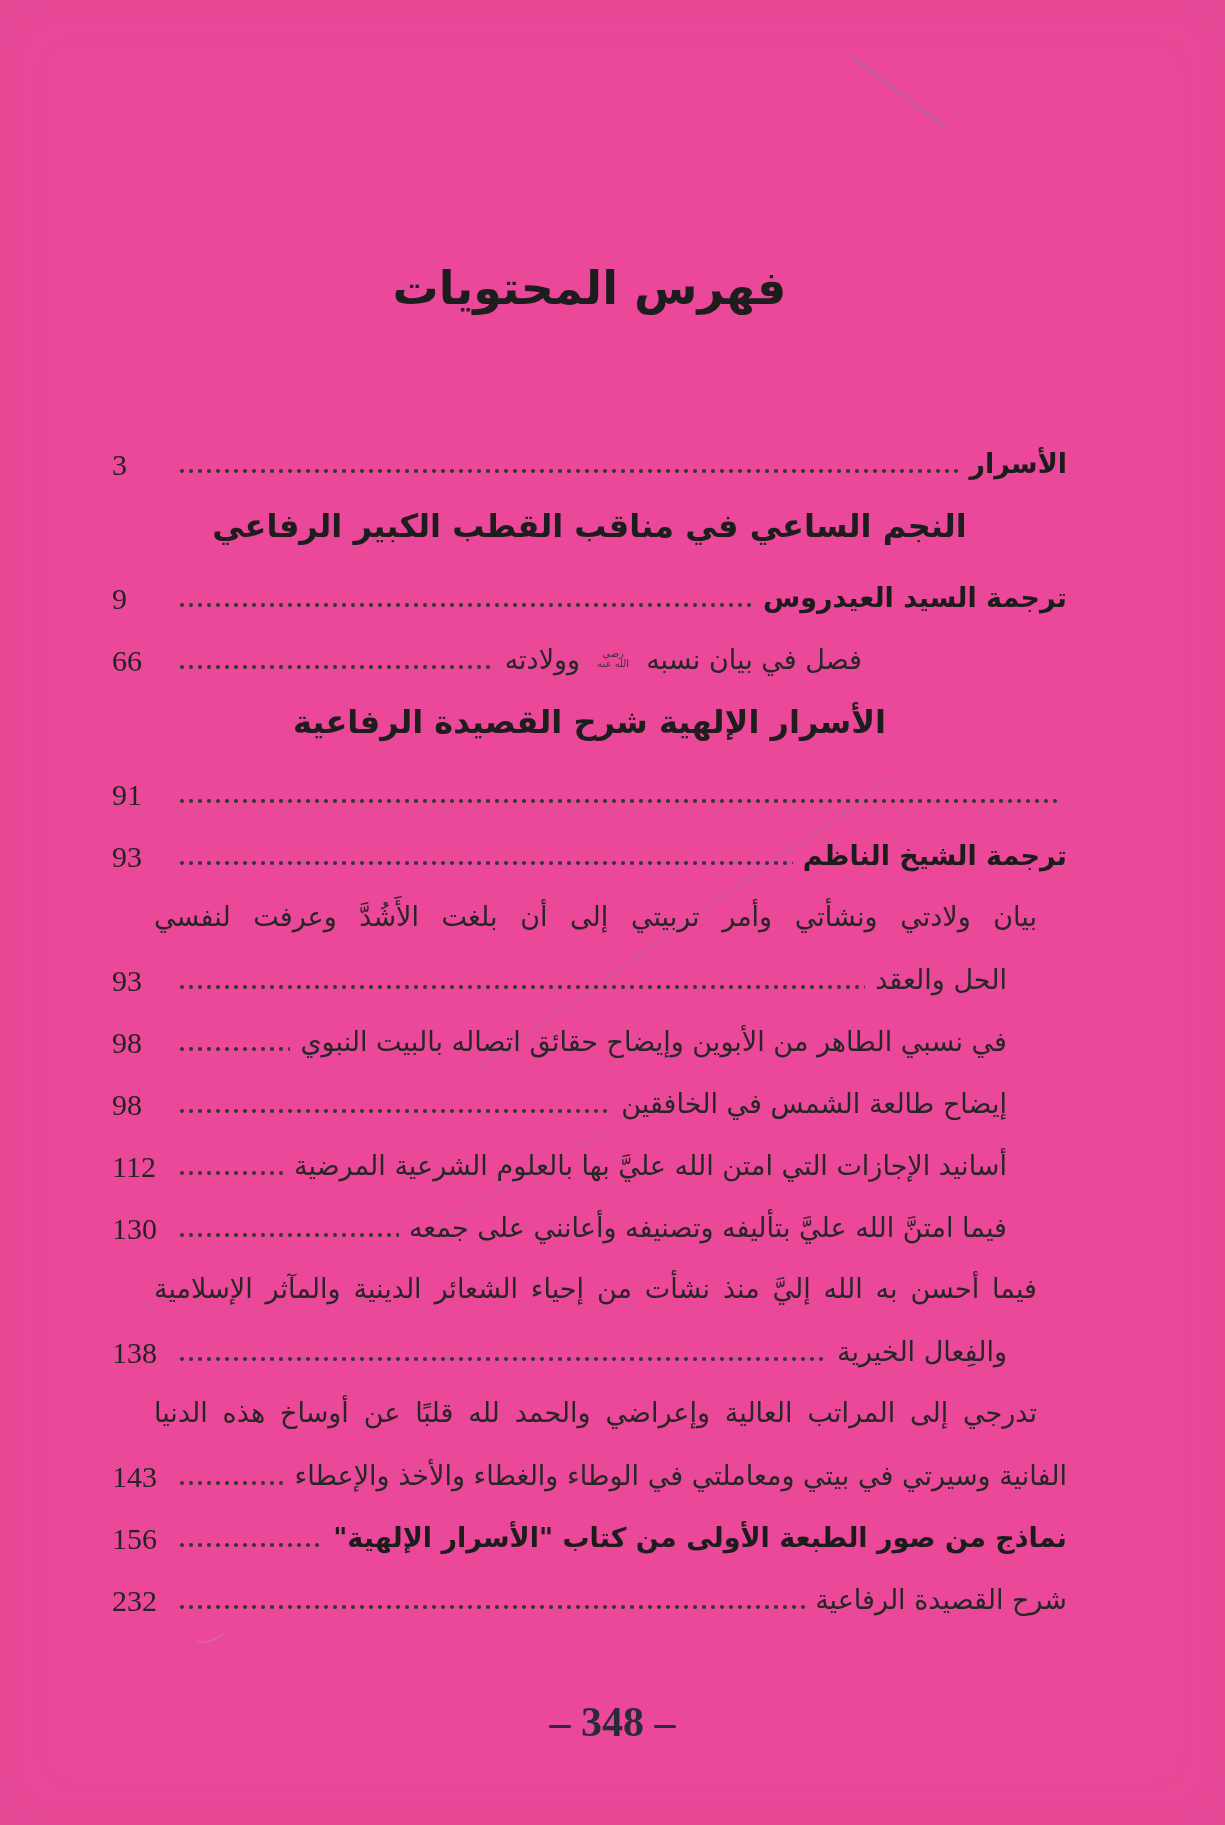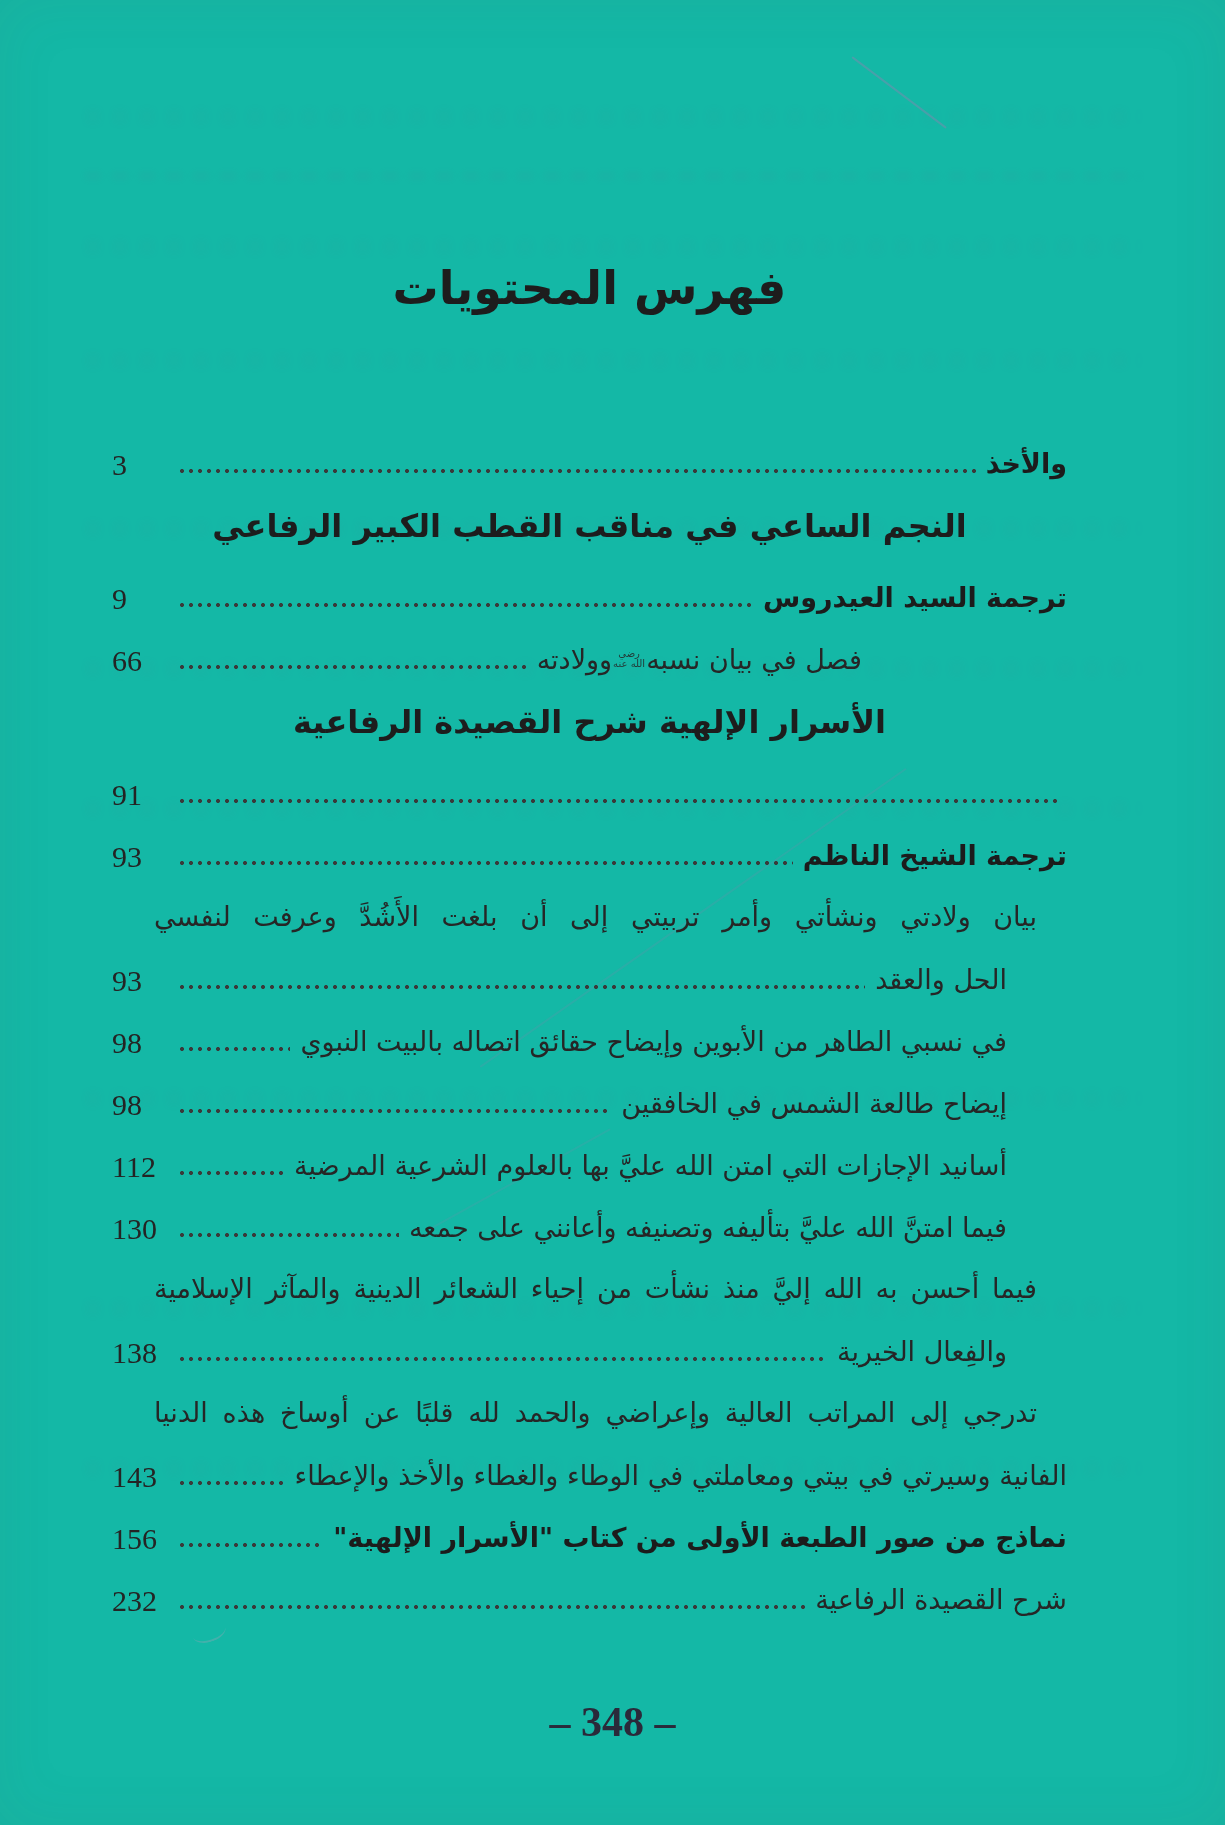--- a/index.html
+++ b/index.html
@@ -1,20 +1,20 @@
 <!DOCTYPE html>
 <html lang="ar"><head>
 <meta charset="utf-8">
 <style>
   html,body{margin:0;padding:0;background:#777;}
   .page{
     position:relative;
     width:1225px;height:1825px;
     margin:0 auto;
-    background:#14b8a6;
+    background:#ec4899;
     overflow:hidden;
     font-family:"DejaVu Sans",sans-serif;
     color:#262626;
     box-shadow:inset 0 0 60px rgba(90,90,80,.08);
   }
   
   .bleed-band{
     position:absolute;left:85px;right:85px;height:17px;
     background:repeating-linear-gradient(90deg,rgba(96,108,150,.55) 0 16px,transparent 16px 27px);
     filter:blur(3px);opacity:.05;pointer-events:none;
@@ -67,21 +67,21 @@
   }
   .textline{
     height:42px;margin-bottom:20px;
     font-size:27px;line-height:42px;
     text-align:justify;text-align-last:justify;
     padding:0 30px 0 42px;white-space:nowrap;
   }
   .honorific{
     display:inline-block;width:34px;font-size:10px;line-height:1.0;
     text-align:center;vertical-align:middle;transform:translateY(-3px);
-    opacity:.85;margin:0 0;white-space:normal;
+    opacity:.85;margin:0 16px;white-space:normal;
   }
   .footer{
     position:absolute;left:0;right:0;top:1698px;
     text-align:center;direction:ltr;
     font-family:"Liberation Serif",serif;font-weight:bold;
     font-size:42px;color:#2a2a3a;
   }
 </style>
 </head>
 <body>
@@ -100,21 +100,21 @@
   <div class="bleed-band" style="top:1460px"></div>
   <div class="pen-mark" style="left:852px;top:56px;width:118px;transform:rotate(37deg);opacity:.5"></div>
   <div class="pen-mark" style="left:480px;top:1066px;width:520px;height:1.5px;transform:rotate(-35deg);opacity:.22"></div>
   <div class="pen-mark" style="left:430px;top:1228px;width:206px;height:1.5px;transform:rotate(-29deg);opacity:.18"></div>
   <div class="squiggle" style="left:192px;top:1622px"></div>
 
   <div class="content">
     <h1 class="doc-title">فهرس المحتويات</h1>
     <main id="toc-rows">
         <div class="row bold lv0">
-          <span class="lbl"><span>والأخذ</span></span>
+          <span class="lbl"><span>الأسرار</span></span>
           <span class="dots"></span>
           <span class="pagenum">3</span>
         </div>
         <div class="heading">النجم الساعي في مناقب القطب الكبير الرفاعي</div>
         <div class="row bold lv0">
           <span class="lbl"><span>ترجمة السيد العيدروس</span></span>
           <span class="dots"></span>
           <span class="pagenum">9</span>
         </div>
         <div class="row lv2">

